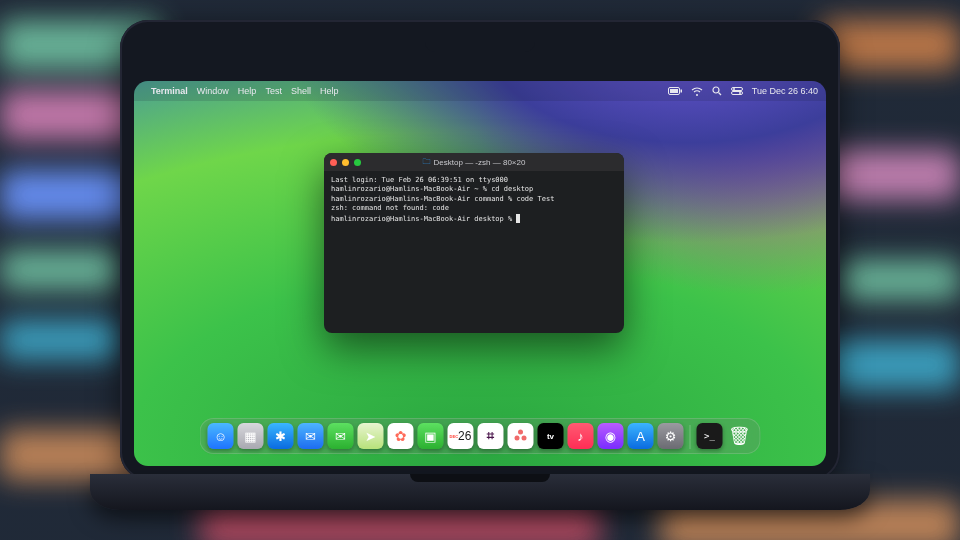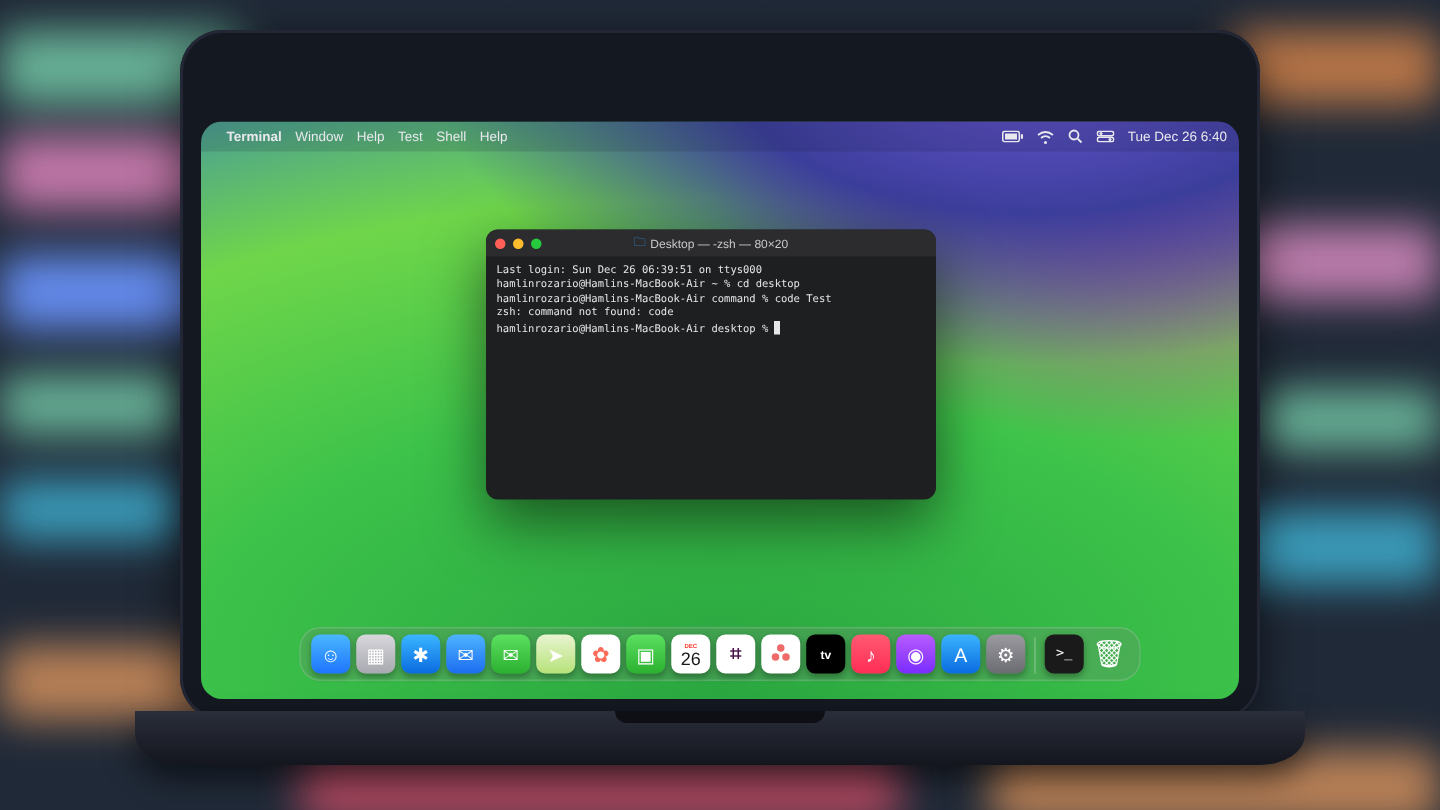--- a/index.html
+++ b/index.html
@@ -178,39 +178,39 @@
       <div class="terminal">
         <div class="titlebar">
           <div class="tl red"></div>
           <div class="tl yel"></div>
           <div class="tl grn"></div>
           <div class="title">
             <span class="folder-icon">🗀</span>
             <span>Desktop — -zsh — 80×20</span>
           </div>
         </div>
-        <div class="termbody"><span>Last login: Sun Dec 26 06:39:51 on ttys000</span>
+        <div class="termbody"><span>Last login: Tue Feb 26 06:39:51 on ttys000</span>
 <span>hamlinrozario@Hamlins-MacBook-Air ~ % cd desktop</span>
 <span>hamlinrozario@Hamlins-MacBook-Air command % code Test</span>
 <span>zsh: command not found: code</span>
 <span>hamlinrozario@Hamlins-MacBook-Air desktop % </span><span class="cursor"></span></div>
       </div>
 
       <div class="dock" id="dock">
           <div class="dockicon" style="background: linear-gradient(rgb(74, 184, 255), rgb(30, 116, 255));">☺</div>
           <div class="dockicon" style="background: linear-gradient(rgb(215, 215, 220), rgb(168, 168, 176));">▦</div>
           <div class="dockicon" style="background: linear-gradient(rgb(58, 182, 255), rgb(10, 107, 224));">✱</div>
           <div class="dockicon" style="background: linear-gradient(rgb(77, 180, 255), rgb(29, 109, 240));">✉</div>
           <div class="dockicon" style="background: linear-gradient(rgb(92, 224, 96), rgb(43, 176, 48));">✉</div>
           <div class="dockicon" style="background: linear-gradient(rgb(232, 244, 208), rgb(183, 226, 122));">➤</div>
           <div class="dockicon" style="background: rgb(255, 255, 255);">
             <span style="color:#ff6b5a;font-size:14px">✿</span>
           </div>
           <div class="dockicon" style="background: linear-gradient(rgb(92, 224, 96), rgb(43, 176, 48));">▣</div>
-          <div class="dockicon" style="background: rgb(255, 255, 255); flex-direction: column;">
+          <div class="dockicon" style="background: rgb(255, 255, 255); flex-direction: row;">
             <div style="font-size:4px;color:#ff3b30;font-weight:600;line-height:1;margin-top:2px">DEC</div>
             <div style="font-size:12px;color:#1a1a1a;font-weight:500;line-height:1">26</div>
           </div>
           <div class="dockicon" style="background: rgb(255, 255, 255);">
             <span style="color:#4a154b;font-size:13px;font-weight:bold">⌗</span>
           </div>
           <div class="dockicon" style="background: rgb(255, 255, 255);">
             <svg width="16" height="16" viewBox="0 0 16 16">
               <circle cx="8" cy="4" r="2.5" fill="#f06a6a"></circle>
               <circle cx="4.5" cy="10" r="2.5" fill="#f06a6a"></circle>

